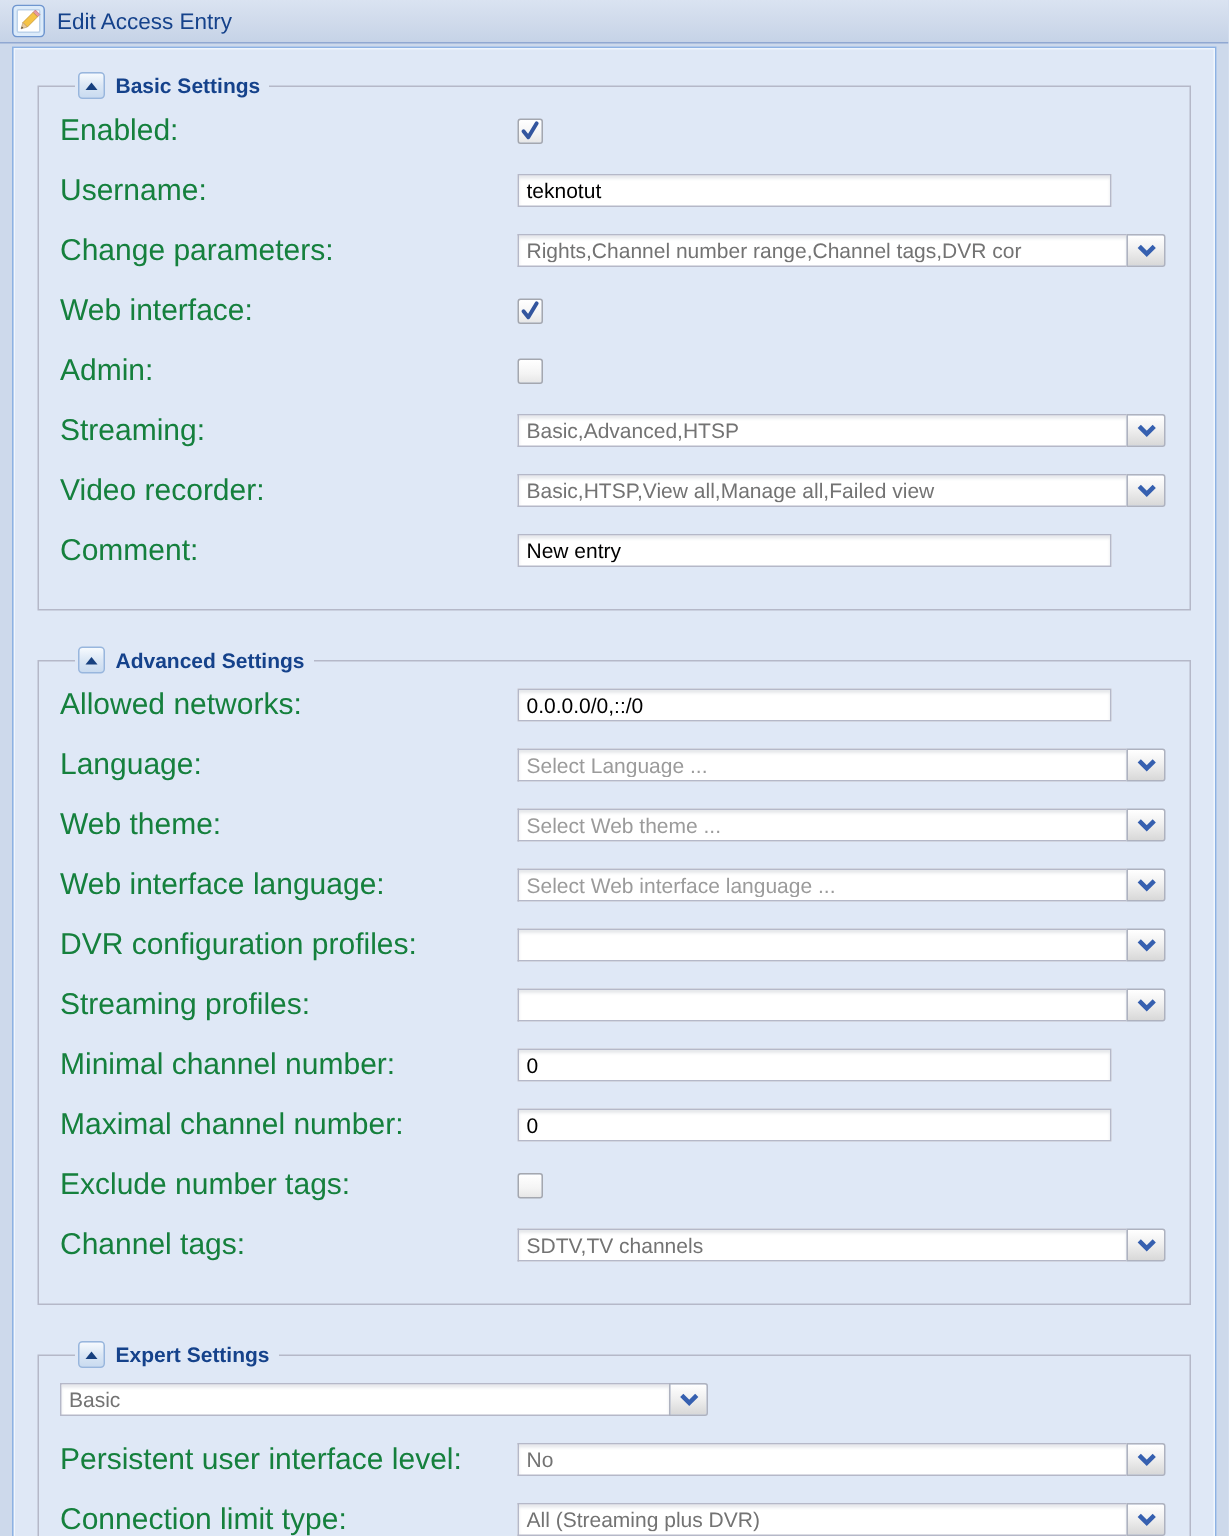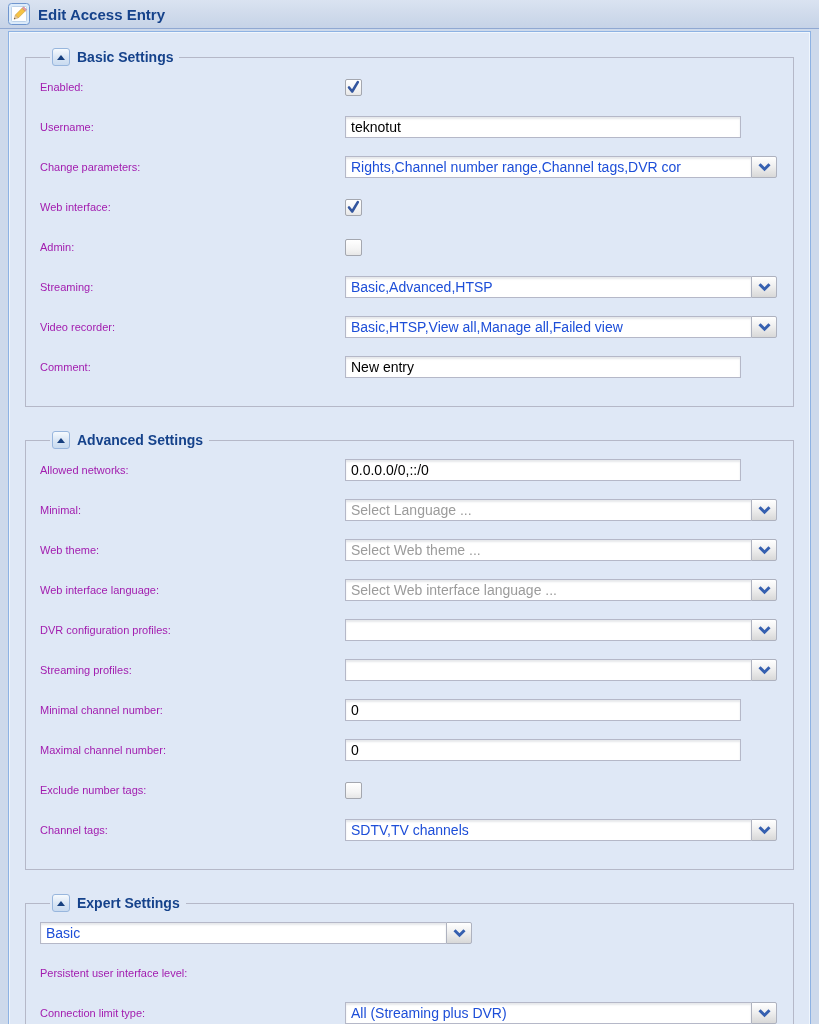--- a/index.html
+++ b/index.html
@@ -13,21 +13,21 @@
   .titlebar {
     height: 29px;
     display: flex; align-items: center;
     padding-left: 8px;
     background: linear-gradient(to bottom, #dae3f1 0%, #cfdaeb 55%, #c6d3e7 100%);
     border-bottom: 1px solid #90a8d2;
   }
   .titlebar .title-icon { width: 22px; height: 22px; flex: 0 0 auto; }
   .titlebar .title-text {
     margin-left: 8px;
-    color: #15428b; font-weight: bold; font-size: 15px;
+    color: #15428b; font-weight: normal; font-size: 15px;
   }
   
   .main-panel {
     position: absolute;
     left: 8px; right: 8px; top: 31px; bottom: -12px;
     border: 1px solid #8db2e3;
     background: #dfe8f6;
     box-shadow: inset 0 1px 0 #f0f6fd, inset 1px 0 0 #f0f6fd, inset -1px 0 0 #f0f6fd;
     padding: 16px 16px 0 16px;
   }
@@ -63,21 +63,21 @@
   }
   
   .form-row {
     display: flex; align-items: center;
     height: 22px;
     margin-bottom: 18px;
   }
   .form-row:last-child { margin-bottom: 0; }
   .field-label {
     width: 305px; flex: 0 0 auto;
-    font-size: 11px; color: #a21caf;
+    font-size: 20px; color: #15803d;
   }
   
   .text-input {
     width: 396px; height: 22px;
     border: 1px solid #b5b8c8;
     background: #ffffff;
     box-shadow: inset 0 2px 2px rgba(80,90,110,0.14);
     font-family: "Liberation Sans", sans-serif;
     font-size: 14px; color: #000;
     padding: 0 5px;
@@ -85,21 +85,21 @@
   }
   .text-input::placeholder { color: #9b9b9b; opacity: 1; }
   
   .combo { display: flex; width: 432px; height: 22px; }
   .combo .combo-input {
     width: 406px; height: 22px;
     border: 1px solid #b5b8c8; border-right: none;
     background: #ffffff;
     box-shadow: inset 0 2px 2px rgba(80,90,110,0.14);
     font-family: "Liberation Sans", sans-serif;
-    font-size: 14px; color: #1d4ed8;
+    font-size: 14px; color: #737373;
     padding: 0 5px;
     outline: none;
     white-space: nowrap; overflow: hidden;
   }
   .combo .combo-input::placeholder { color: #9b9b9b; opacity: 1; }
   .combo-trigger {
     width: 26px; height: 22px; flex: 0 0 auto;
     border: 1px solid #aeb2bf;
     border-radius: 0 2px 2px 0;
     background: linear-gradient(to bottom, #ffffff 0%, #f0f0f0 45%, #d8d8d8 100%);
@@ -211,21 +211,21 @@
           <span class="collapse-btn">
             <span class="collapse-arrow"></span>
           </span>
           <span class="legend-text">Advanced Settings</span>
         </legend>
         <div class="form-row">
           <label class="field-label">Allowed networks:</label>
           <input type="text" class="text-input" value="0.0.0.0/0,::/0" style="">
         </div>
         <div class="form-row">
-          <label class="field-label">Minimal:</label>
+          <label class="field-label">Language:</label>
           <div class="combo">
             <input type="text" class="combo-input" placeholder="Select Language ..." style="">
             <span class="combo-trigger">
               <svg width="13" height="9" viewBox="0 0 13 9">
                 <path d="M1.5 1.2 L6.5 6.2 L11.5 1.2" fill="none" stroke="#3660b0" stroke-width="3" stroke-linecap="butt" stroke-linejoin="miter"></path>
               </svg>
             </span>
           </div>
         </div>
         <div class="form-row">
@@ -308,20 +308,28 @@
             <input type="text" class="combo-input" value="Basic" style="">
             <span class="combo-trigger">
               <svg width="13" height="9" viewBox="0 0 13 9">
                 <path d="M1.5 1.2 L6.5 6.2 L11.5 1.2" fill="none" stroke="#3660b0" stroke-width="3" stroke-linecap="butt" stroke-linejoin="miter"></path>
               </svg>
             </span>
           </div>
         </div>
         <div class="form-row">
           <label class="field-label">Persistent user interface level:</label>
+          <div class="combo">
+            <input type="text" class="combo-input" value="No" style="">
+            <span class="combo-trigger">
+              <svg width="13" height="9" viewBox="0 0 13 9">
+                <path d="M1.5 1.2 L6.5 6.2 L11.5 1.2" fill="none" stroke="#3660b0" stroke-width="3" stroke-linecap="butt" stroke-linejoin="miter"></path>
+              </svg>
+            </span>
+          </div>
         </div>
         <div class="form-row">
           <label class="field-label">Connection limit type:</label>
           <div class="combo">
             <input type="text" class="combo-input" value="All (Streaming plus DVR)" style="">
             <span class="combo-trigger">
               <svg width="13" height="9" viewBox="0 0 13 9">
                 <path d="M1.5 1.2 L6.5 6.2 L11.5 1.2" fill="none" stroke="#3660b0" stroke-width="3" stroke-linecap="butt" stroke-linejoin="miter"></path>
               </svg>
             </span>

